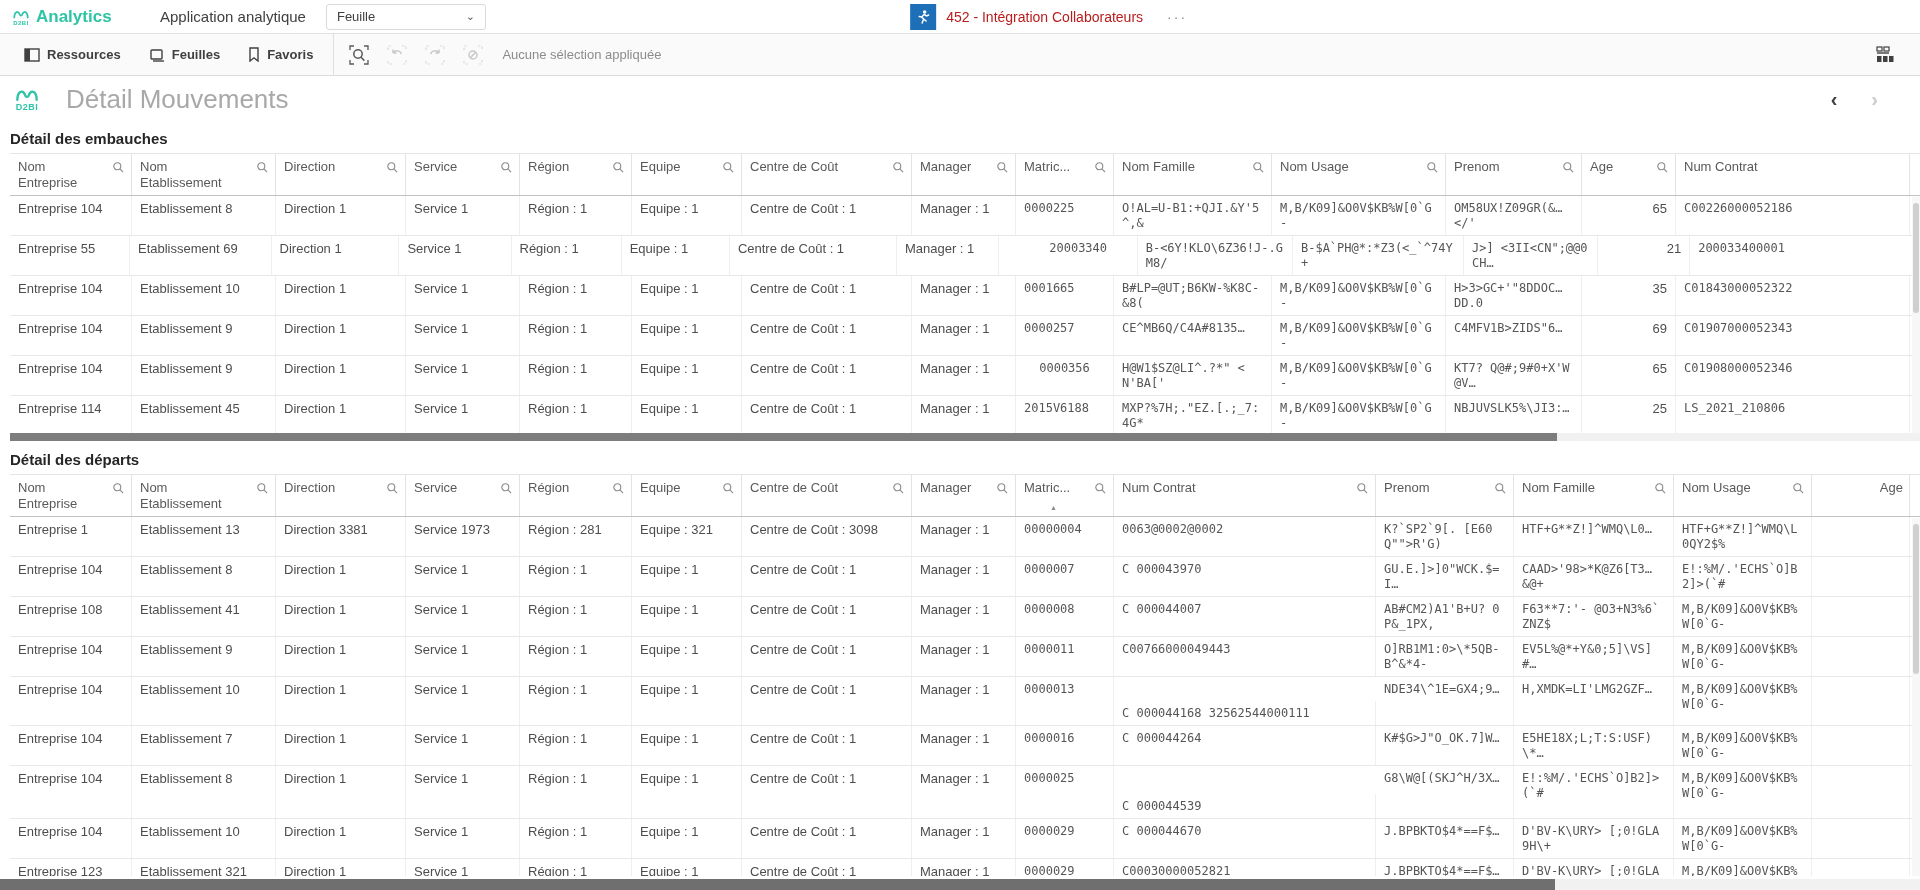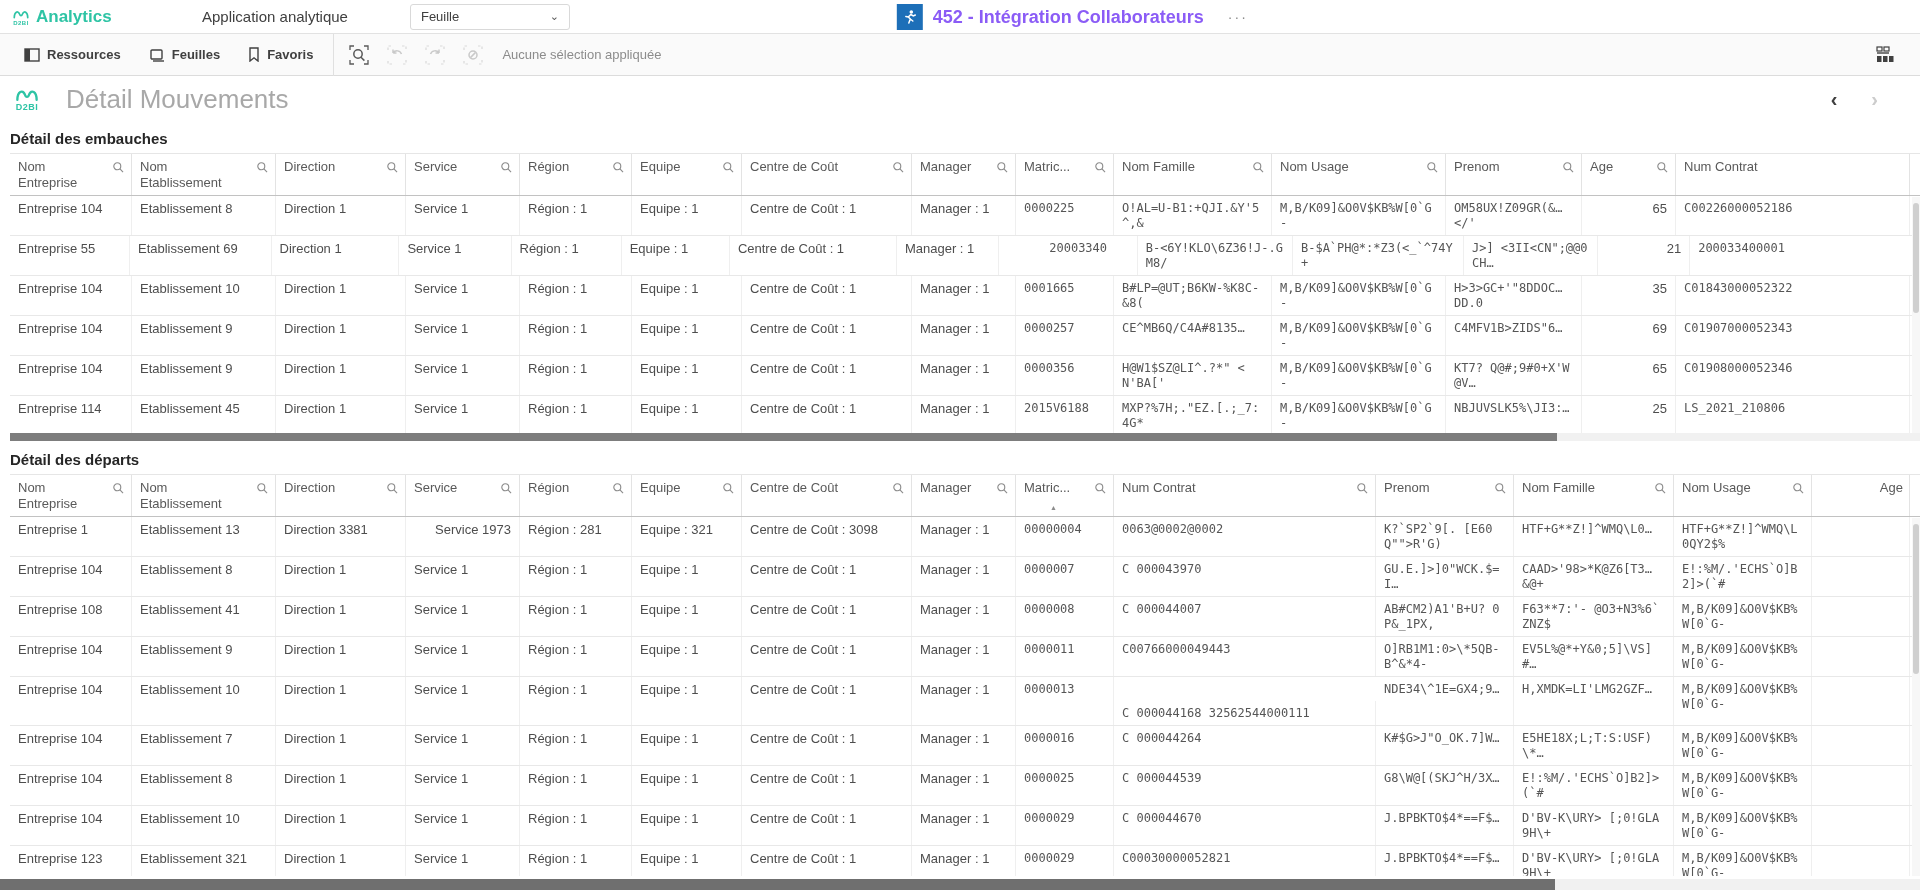--- a/index.html
+++ b/index.html
@@ -1,33 +1,33 @@
 <!DOCTYPE html>
 <html><head>
 <meta charset="utf-8">
 <style>
   * { margin:0; padding:0; box-sizing:border-box; }
   html,body { width:1920px; height:890px; overflow:hidden; background:#fff;
     font-family:"Liberation Sans", sans-serif; color:#404040; }
 
   
   .topbar { position:relative; height:34px; background:#fff; border-bottom:1px solid #e2e2e2;
-    display:flex; align-items:center; padding:0 12px;gap:42px; }
+    display:flex; align-items:center; padding:0 12px; }
   .brand { display:flex; align-items:center; gap:6px; width:120px; }
   .brand-swirl { display:flex; flex-direction:column; align-items:center; line-height:1; }
   .brand-sub { font-size:6px; font-weight:700; color:#2ec4a5; letter-spacing:.5px; }
   .brand-name { font-size:17px; font-weight:700; color:#2ec4a5; letter-spacing:0; }
   .app-title { font-size:15px; color:#404040; margin-left:28px; }
   .sheet-select { margin-left:20px; width:160px; height:26px; border:1px solid #d9d9d9; border-radius:3px;
     display:flex; align-items:center; justify-content:space-between; padding:0 10px; font-size:13px; color:#404040; cursor:pointer; background:#fff;}
   .sheet-select .chev { color:#595959; font-size:11px; }
   .topbar-center { position:absolute; left:50%; top:0; height:34px; transform:translateX(-18%);
     display:flex; align-items:center; gap:10px; }
   .app-icon { width:26px; height:26px; background:#1d6fb8; display:flex; align-items:center; justify-content:center; }
-  .app-name { font-size:18px; font-weight:700; color:#8b5cf6; }
+  .app-name { font-size:14px; font-weight:400; color:#b91c1c; }
   .more-dots { color:#8c8c8c; font-size:14px; letter-spacing:2px; margin-left:14px; cursor:pointer;}
 
   
   .toolbar { height:42px; background:#fafafa; border-bottom:1px solid #dcdcdc; display:flex; align-items:center; padding:0 10px; }
   .tb-btn { display:flex; align-items:center; gap:7px; font-size:13px; font-weight:700; color:#404040;
     padding:0 14px; height:42px; cursor:pointer; }
   .tb-sep { width:1px; height:42px; background:#e0e0e0; margin:0 6px; }
   .selicon { width:30px; height:28px; display:flex; align-items:center; justify-content:center; margin:0 4px; cursor:pointer;}
   .sel-status { font-size:13px; color:#8c8c8c; margin-left:10px; }
   .toolbar-right { margin-left:auto; display:flex; align-items:center; padding-right:6px;}
@@ -344,21 +344,21 @@
     </div>
     <div class="t-row">
       <div class="t-cell" style="width: 122px;">Entreprise 104</div>
       <div class="t-cell" style="width: 144px;">Etablissement 9</div>
       <div class="t-cell" style="width: 130px;">Direction 1</div>
       <div class="t-cell" style="width: 114px;">Service 1</div>
       <div class="t-cell" style="width: 112px;">Région : 1</div>
       <div class="t-cell" style="width: 110px;">Equipe : 1</div>
       <div class="t-cell" style="width: 170px;">Centre de Coût : 1</div>
       <div class="t-cell" style="width: 104px;">Manager : 1</div>
-      <div class="t-cell mono" style="width: 98px;">0000356</div>
+      <div class="t-cell mono" style="width: 98px; text-align: center;">0000356</div>
       <div class="t-cell mono" style="width: 158px;">H@W1$SZ@LI^.?*" &lt;N'BA['</div>
       <div class="t-cell mono" style="width: 174px;">M,B/K09]&amp;O0V$KB%W[0`G-</div>
       <div class="t-cell mono" style="width: 136px;">KT7? Q@#;9#0+X'W@V…</div>
       <div class="t-cell right" style="width: 94px;">65</div>
       <div class="t-cell mono" style="width: 234px;">C01908000052346</div>
     </div>
     <div class="t-row">
       <div class="t-cell" style="width: 122px;">Entreprise 114</div>
       <div class="t-cell" style="width: 144px;">Etablissement 45</div>
       <div class="t-cell" style="width: 130px;">Direction 1</div>
@@ -478,21 +478,21 @@
         </svg>
       </div>
       <div class="t-hcell right" style="width: 98px;">
         <span class="hlabel">Age</span>
       </div>
     </div>
   <div class="t-row">
       <div class="t-cell" style="width: 122px;">Entreprise 1</div>
       <div class="t-cell" style="width: 144px;">Etablissement 13</div>
       <div class="t-cell" style="width: 130px;">Direction 3381</div>
-      <div class="t-cell" style="width: 114px; text-align: right;">Service 1973</div>
+      <div class="t-cell" style="width: 114px;">Service 1973</div>
       <div class="t-cell" style="width: 112px;">Région : 281</div>
       <div class="t-cell" style="width: 110px;">Equipe : 321</div>
       <div class="t-cell" style="width: 170px;">Centre de Coût : 3098</div>
       <div class="t-cell" style="width: 104px;">Manager : 1</div>
       <div class="t-cell mono" style="width: 98px;">00000004</div>
       <div class="t-cell mono" style="width: 262px;">0063@0002@0002</div>
       <div class="t-cell mono" style="width: 138px;">K?`SP2`9[. [E60Q""&gt;R'G)</div>
       <div class="t-cell mono" style="width: 160px;">HTF+G**Z!]^WMQ\L0…</div>
       <div class="t-cell mono" style="width: 138px;">HTF+G**Z!]^WMQ\L0QY2$%</div>
       <div class="t-cell" style="width: 98px;"></div>
@@ -580,21 +580,21 @@
     <div class="t-row">
       <div class="t-cell" style="width: 122px;">Entreprise 104</div>
       <div class="t-cell" style="width: 144px;">Etablissement 8</div>
       <div class="t-cell" style="width: 130px;">Direction 1</div>
       <div class="t-cell" style="width: 114px;">Service 1</div>
       <div class="t-cell" style="width: 112px;">Région : 1</div>
       <div class="t-cell" style="width: 110px;">Equipe : 1</div>
       <div class="t-cell" style="width: 170px;">Centre de Coût : 1</div>
       <div class="t-cell" style="width: 104px;">Manager : 1</div>
       <div class="t-cell mono" style="width: 98px;">0000025</div>
-      <div class="t-cell mono" style="width: 262px;">C 000044539</div>
+      <div class="t-cell mono" style="width: 262px; margin-top: 28px;">C 000044539</div>
       <div class="t-cell mono" style="width: 138px;">G8\W@[(SKJ^H/3X…</div>
       <div class="t-cell mono" style="width: 160px;">E!:%M/.'ECHS`O]B2]&gt;(`#</div>
       <div class="t-cell mono" style="width: 138px;">M,B/K09]&amp;O0V$KB%W[0`G-</div>
       <div class="t-cell" style="width: 98px;"></div>
     </div>
     <div class="t-row">
       <div class="t-cell" style="width: 122px;">Entreprise 104</div>
       <div class="t-cell" style="width: 144px;">Etablissement 10</div>
       <div class="t-cell" style="width: 130px;">Direction 1</div>
       <div class="t-cell" style="width: 114px;">Service 1</div>

